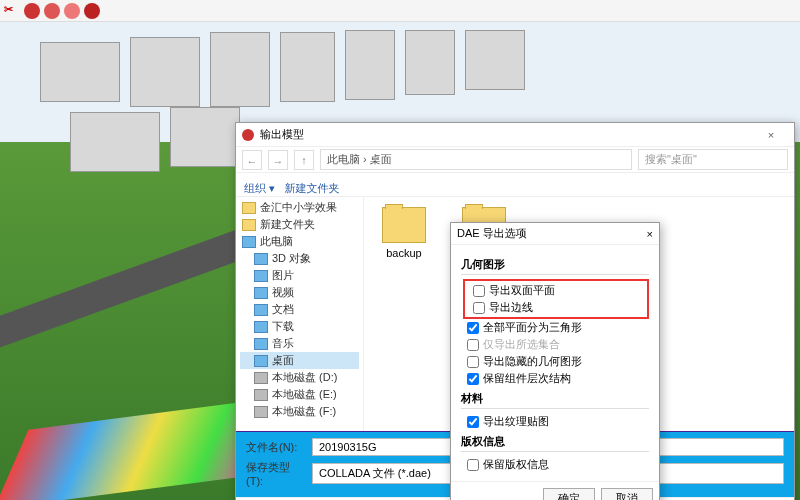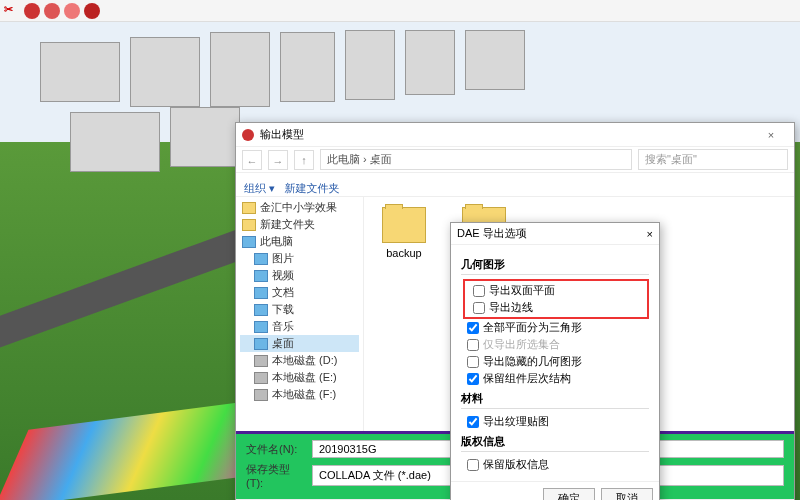--- a/index.html
+++ b/index.html
@@ -26,21 +26,21 @@
   .tree-item { display: flex; align-items: center; gap: 4px; padding: 1px 2px; white-space: nowrap; color: #333; }
   .tree-item.sel { background: #cde6f7; }
   .ti-icon { width: 14px; height: 12px; display: inline-block; }
   .ic-folder { background: #f7d774; border: 1px solid #caa940; }
   .ic-pc { background: #6bb6e6; border: 1px solid #4a8ac0; }
   .ic-drive { background: #bbb; border: 1px solid #888; }
   .content { flex: 1; padding: 10px; display: flex; gap: 20px; align-items: flex-start; }
   .file-item { display: flex; flex-direction: column; align-items: center; gap: 4px; width: 60px; }
   .file-icon { width: 44px; height: 36px; background: #f7d774; border: 1px solid #caa940; position: relative; }
   .file-icon::before { content: ""; position: absolute; left: 2px; top: -4px; width: 16px; height: 4px; background: #f7d774; border: 1px solid #caa940; border-bottom: none; }
-  .dlg-footer { padding: 6px 10px; border-top: 3px solid #4c1d95; background: #22c55e; }
+  .dlg-footer { padding: 6px 10px; border-top: 1px solid #4c1d95; background: #0ea5e9; }
   .frow { display: flex; align-items: center; gap: 6px; margin-bottom: 4px; }
   .frow label { width: 60px; color: #333; }
   .frow .field { flex: 1; border: 1px solid #bbb; background: #fff; padding: 2px 6px; }
   .dlg-btnrow { display: flex; justify-content: flex-end; gap: 6px; padding: 6px 10px; }
   .btn { padding: 2px 14px; border: 1px solid #aaa; background: #f6f6f6; }
 
   .opt-dialog { position: absolute; background: #fff; border: 1px solid #999; box-shadow: 2px 2px 10px rgba(0,0,0,.3); width: 210px; }
   .opt-title { height: 22px; display: flex; align-items: center; padding: 0 6px; border-bottom: 1px solid #eee; }
   .opt-body { padding: 8px 10px; }
   .opt-group-h { font-weight: bold; margin: 4px 0; border-bottom: 1px solid #ddd; padding-bottom: 2px; }
@@ -106,20 +106,24 @@
         <div class="tree-item" style="padding-left: 2px;">
           <span class="ti-icon ic-folder"></span>
           <span>新建文件夹</span>
         </div>
         <div class="tree-item" style="padding-left: 2px;">
           <span class="ti-icon ic-pc"></span>
           <span>此电脑</span>
         </div>
         <div class="tree-item" style="padding-left: 14px;">
           <span class="ti-icon ic-pc"></span>
+          <span>3D 对象</span>
+        </div>
+        <div class="tree-item" style="padding-left: 14px;">
+          <span class="ti-icon ic-pc"></span>
           <span>图片</span>
         </div>
         <div class="tree-item" style="padding-left: 14px;">
           <span class="ti-icon ic-pc"></span>
           <span>视频</span>
         </div>
         <div class="tree-item" style="padding-left: 14px;">
           <span class="ti-icon ic-pc"></span>
           <span>文档</span>
         </div>

